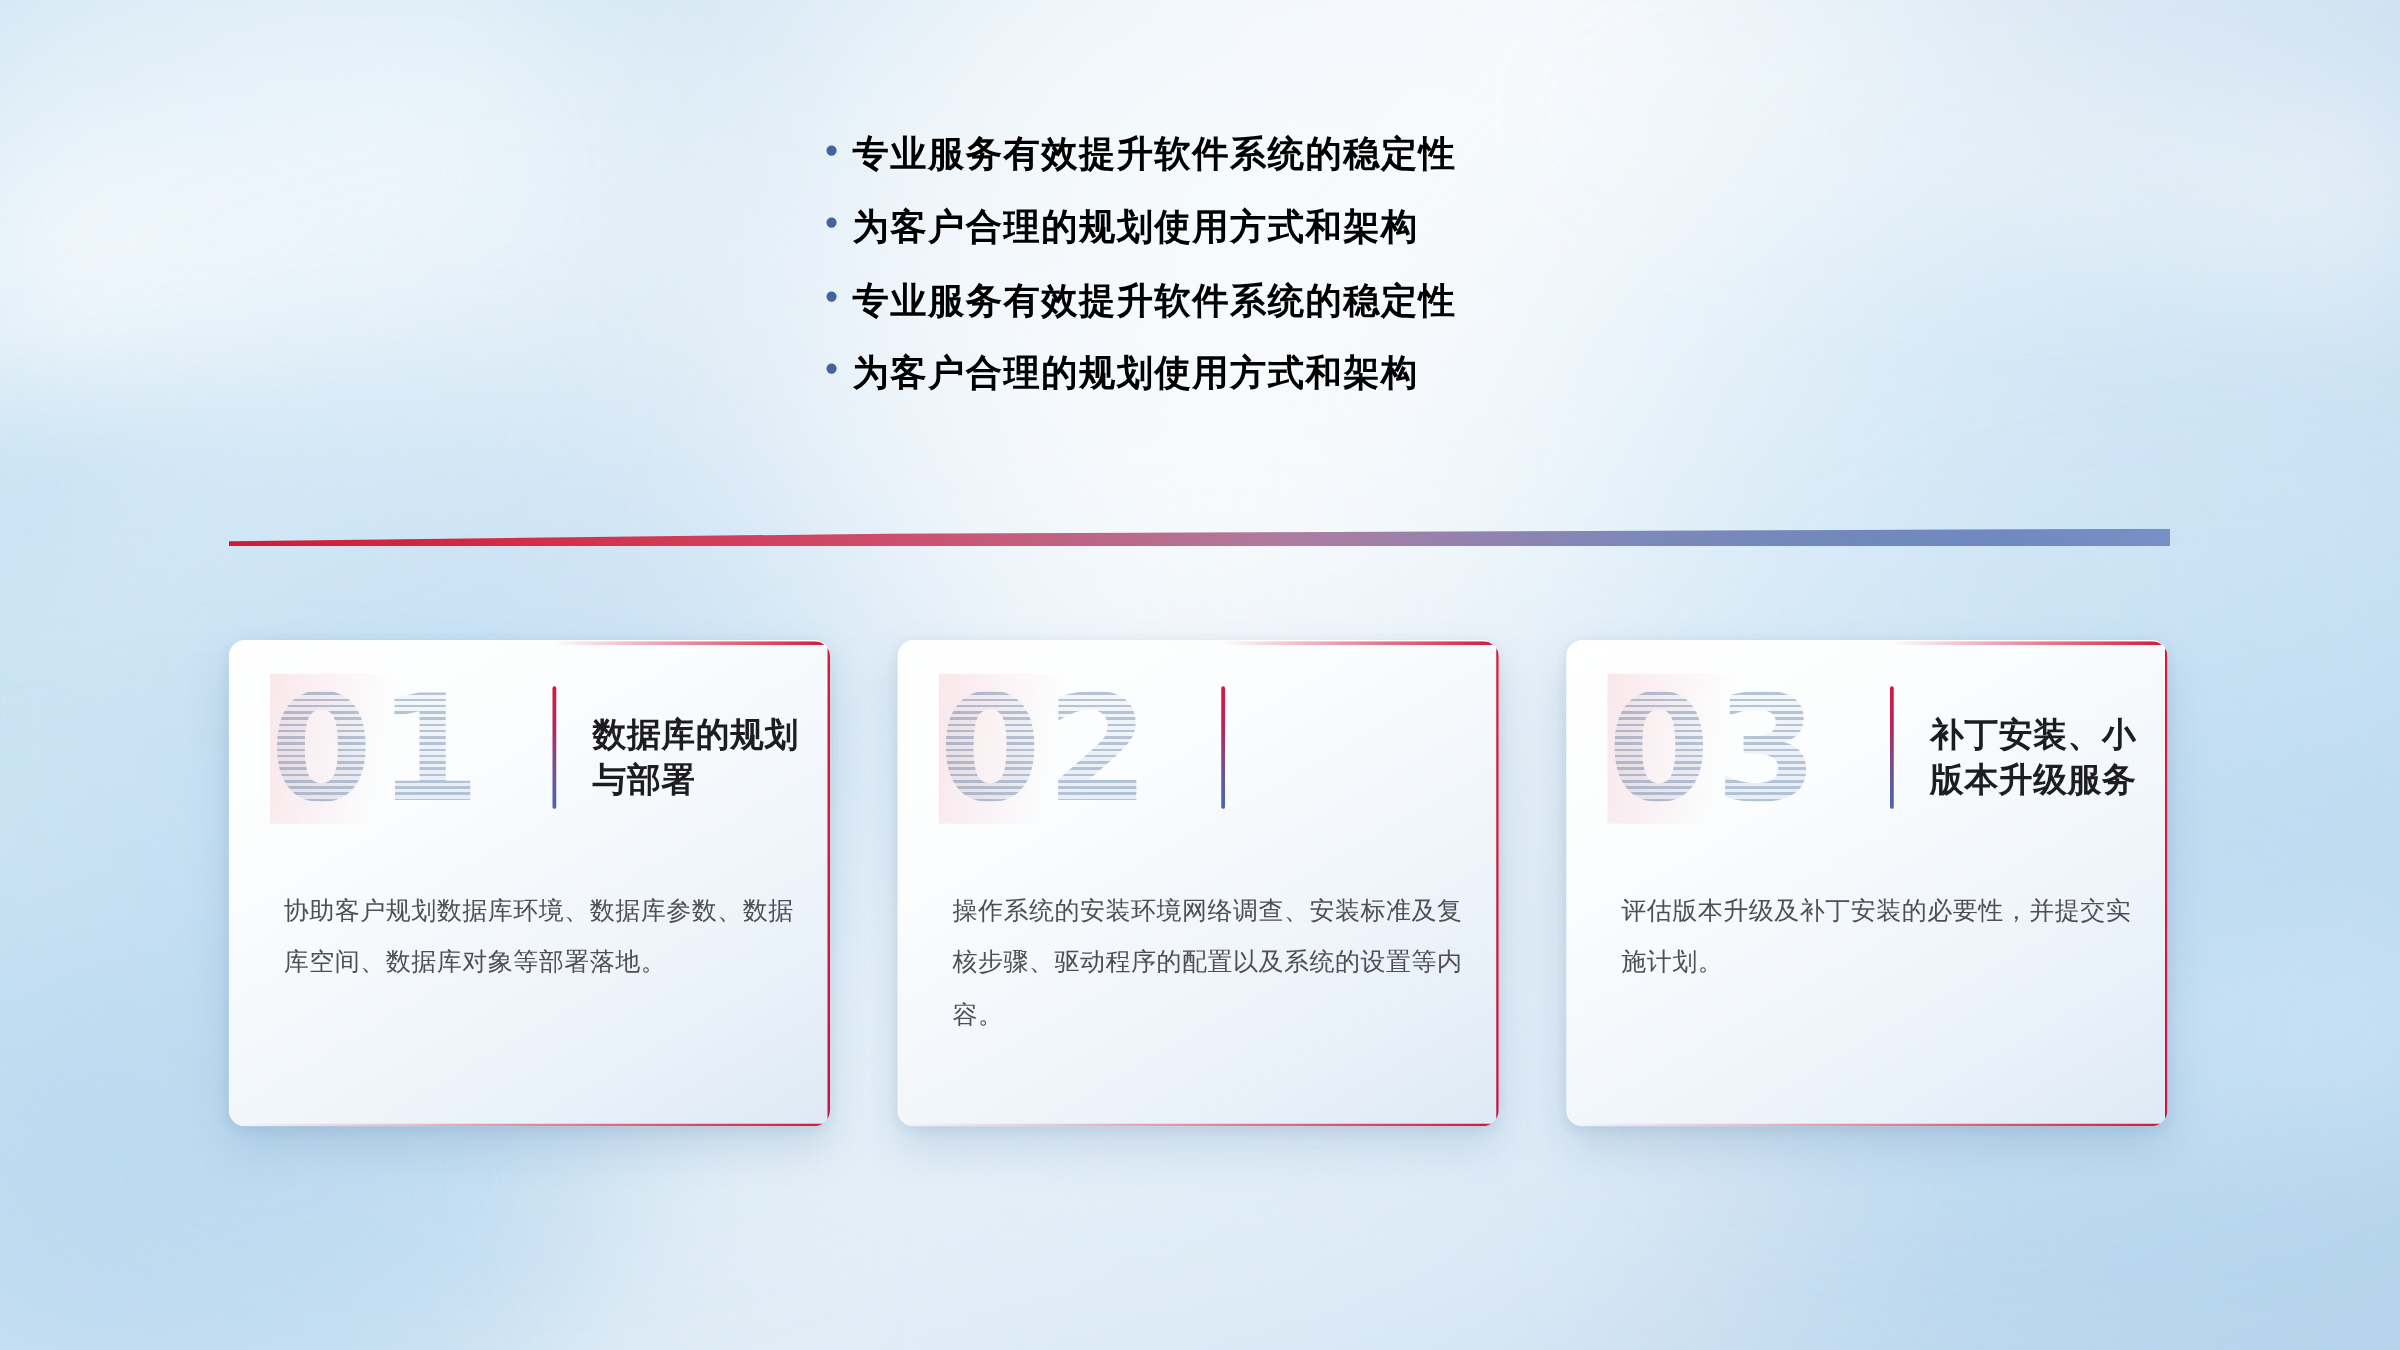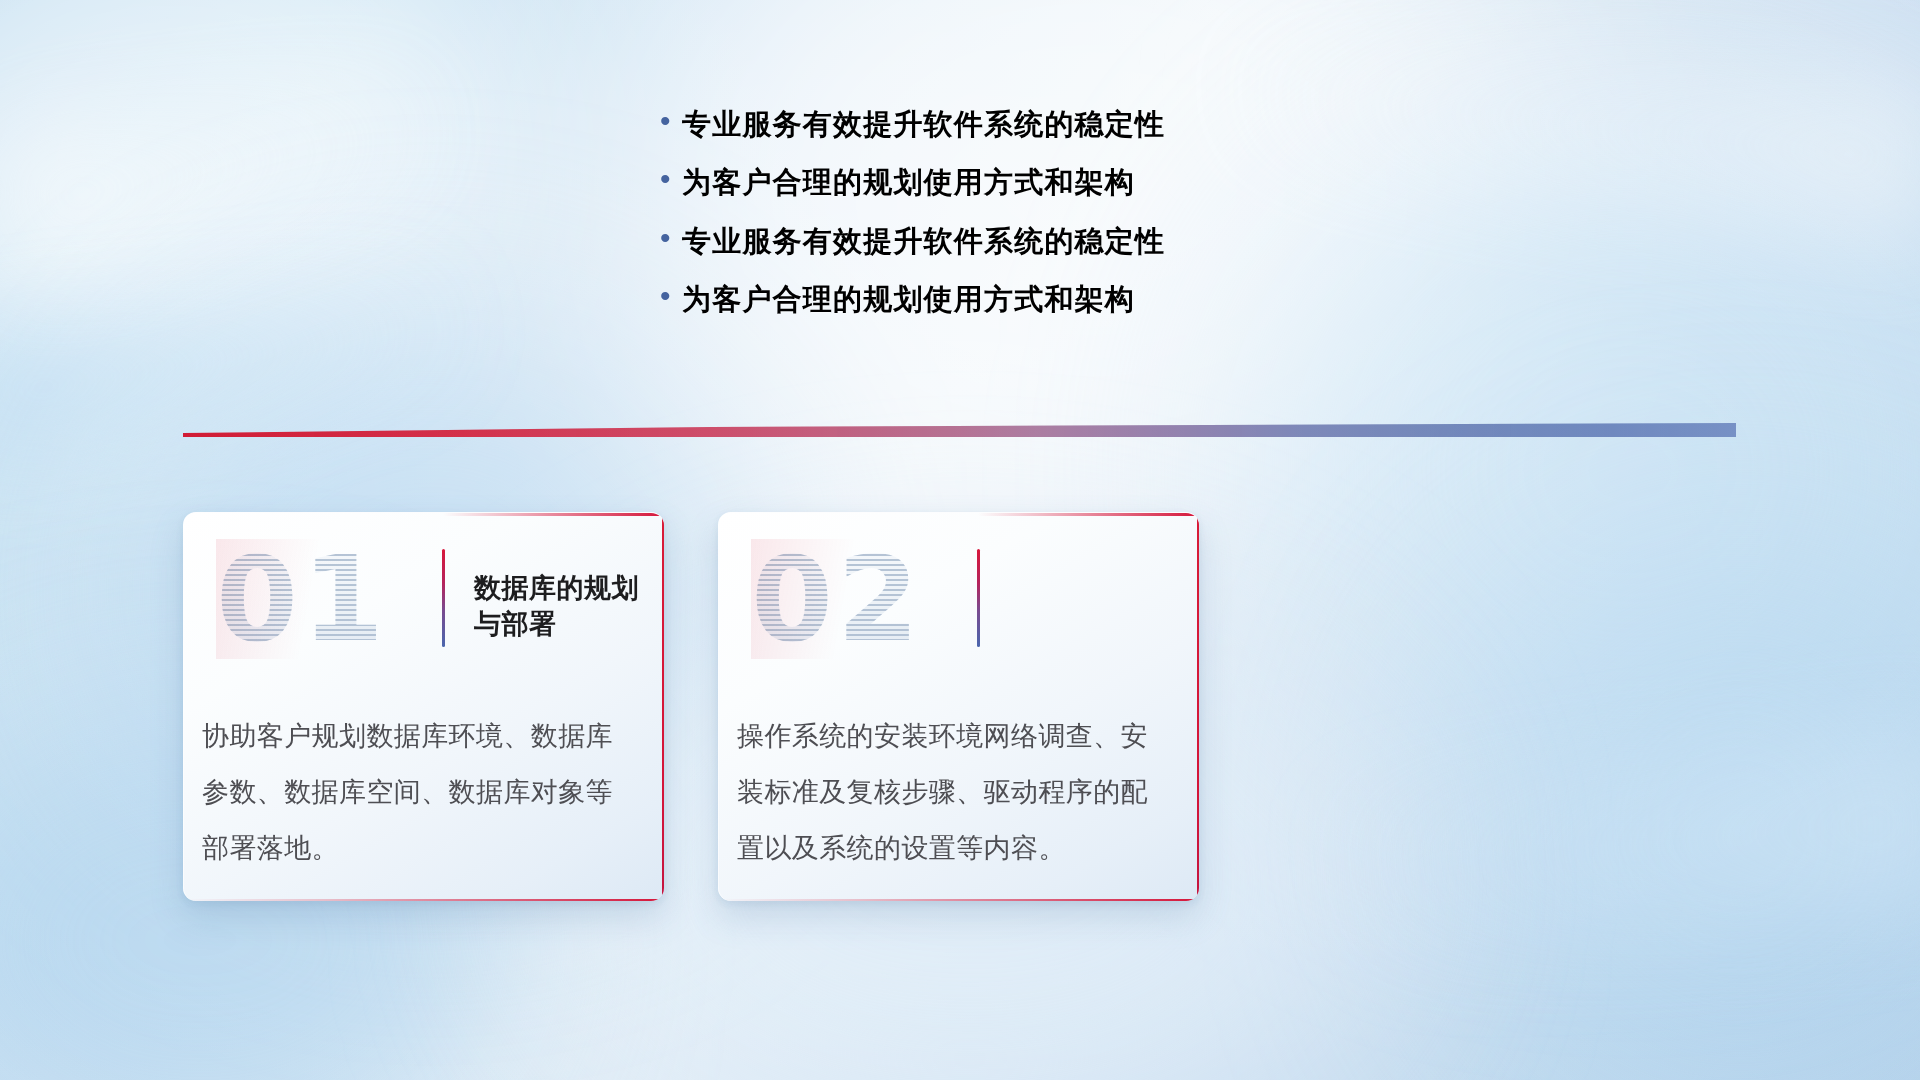--- a/index.html
+++ b/index.html
@@ -121,22 +121,22 @@
     background:linear-gradient(180deg,#d8173b 0%,#b5245c 35%,#7a4a8f 62%,#4a66ad 100%);
     border-radius:2px;
   }
   .card-title{
     position:absolute;left:290px;top:28px;width:176px;
     font-size:27px;font-weight:bold;color:#1d1d1f;line-height:1.34;
     letter-spacing:.5px;
     margin-top:29px;
   }
   .card-body{
-    position:absolute;left:18px;top:196px;width:414px;
-    font-size:27px;color:#4e4e53;line-height:2.07;letter-spacing:.4px;
+    position:absolute;left:43px;top:196px;width:414px;
+    font-size:20px;color:#4e4e53;line-height:2.07;letter-spacing:.4px;
   }
 </style>
 </head>
 <body>
 
 <div id="bg">
   <div class="bgbase"></div>
   <div class="glow g1"></div>
   <div class="glow g2"></div>
   <div class="glow g3"></div>
@@ -197,15 +197,27 @@
       <div class="edge-r"></div>
       <div class="edge-b"></div>
       <div class="card-head">
         <div class="num">02</div>
         <div class="num-tint"></div>
         <div class="sep"></div>
       </div>
       <div class="card-body">操作系统的安装环境网络调查、安装标准及复核步骤、驱动程序的配置以及系统的设置等内容。</div>
     </div>
 
+    <div class="card">
+      <div class="edge-t"></div>
+      <div class="edge-r"></div>
+      <div class="edge-b"></div>
+      <div class="card-head">
+        <div class="num">03</div>
+        <div class="num-tint"></div>
+        <div class="sep"></div>
+        <div class="card-title">补丁安装、小版本升级服务</div>
+      </div>
+      <div class="card-body">评估版本升级及补丁安装的必要性，并提交实施计划。</div>
+    </div>
 
   </div>
 </div>
 
 </body></html>

